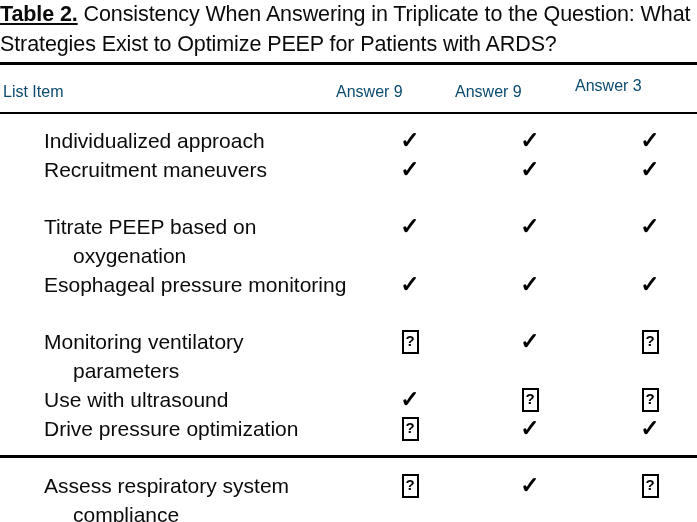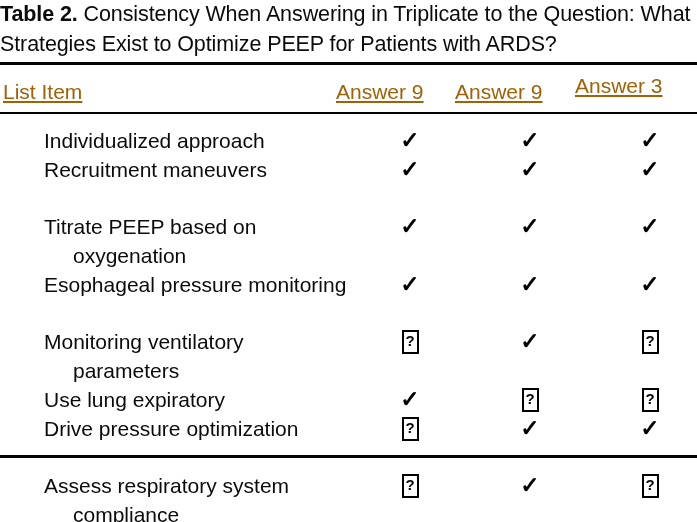--- a/index.html
+++ b/index.html
@@ -29,44 +29,44 @@
     left: 0px;
     top: -1px;
     width: 697px;
     font-size: 21.5px;
     line-height: 30px;
     letter-spacing: -0.1px;
     color: #0b0b0b;
   }
   .caption-label {
     font-weight: bold;
+    text-decoration: underline;
   }
   .caption-text {
     font-weight: normal;
   }
 
   
   .rule {
     position: absolute;
     left: 0px;
     width: 697px;
     background: #000000;
   }
   .rule-top    { top: 62px;  height: 3px; }
   .rule-header { top: 112px; height: 2px; }
   .rule-bottom { top: 455px; height: 3px; }
 
   
   .col-head {
     position: absolute;
-    font-size: 21px;
+    font-size: 16px;
     line-height: 26px;
-    color: #a16207;
+    color: #0c4a6e;
     white-space: nowrap;
-    text-decoration: underline;
   }
   .head-listitem { left: 3px;   top: 79px; }
   .head-a1       { left: 336px; top: 79px; }
   .head-a2       { left: 455px; top: 79px; }
   .head-a3       { left: 575px; top: 73px; text-align: center; }
 
   
   .rows {
     position: absolute;
     left: 0;
@@ -213,21 +213,21 @@
         <div class="row-label">
           <span class="line1">Monitoring ventilatory</span>
           <span class="cont">parameters</span>
         </div>
         <div class="mark m1"><span class="tofu"></span></div>
         <div class="mark m2"><span class="check">✓</span></div>
         <div class="mark m3"><span class="tofu"></span></div>
       </div>
       <div class="row">
         <div class="row-label">
-          <span class="line1">Use lung expiratory</span>
+          <span class="line1">Use with ultrasound</span>
         </div>
         <div class="mark m1"><span class="check">✓</span></div>
         <div class="mark m2"><span class="tofu"></span></div>
         <div class="mark m3"><span class="tofu"></span></div>
       </div>
       <div class="row">
         <div class="row-label">
           <span class="line1">Drive pressure optimization</span>
         </div>
         <div class="mark m1"><span class="tofu"></span></div>

